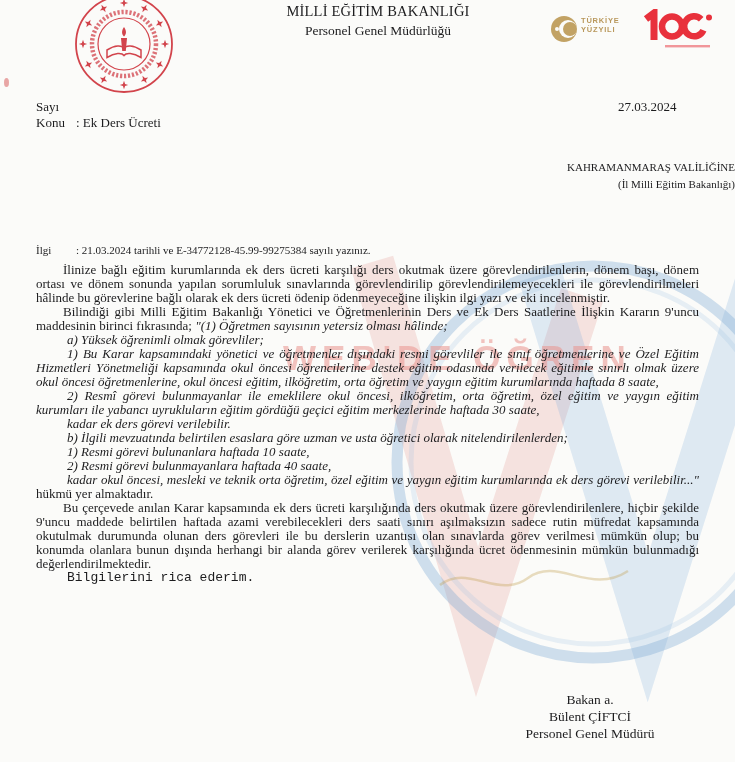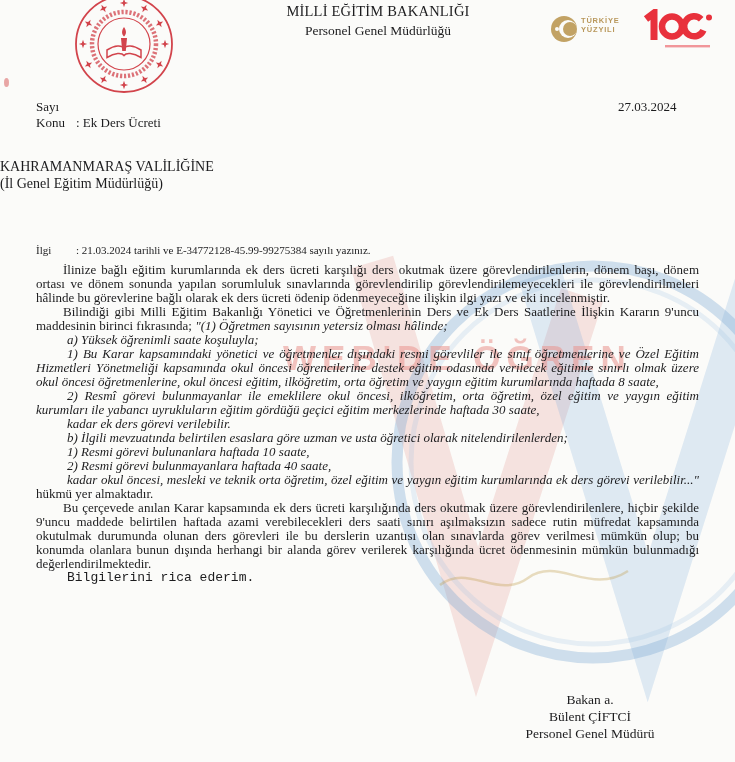--- a/index.html
+++ b/index.html
@@ -29,22 +29,22 @@
   .ty-circle .cres{position:absolute;left:8px;top:4px;width:18px;height:18px;border-radius:50%;background:#fbfbf9;}
   .ty-circle .cres2{position:absolute;left:12px;top:6px;width:14px;height:14px;border-radius:50%;background:#c2a264;}
   .ty-circle .star{position:absolute;left:4px;top:11px;width:4px;height:4px;background:#fbfbf9;border-radius:50%;}
   .ty-words{font-family:"Liberation Sans", sans-serif;font-weight:bold;font-size:7.5px;
     letter-spacing:.8px;color:#b9985c;line-height:9px;}
   .centenary{position:absolute;left:641px;top:9px;}
   .meta{position:absolute;left:36px;top:99px;font-size:13px;line-height:16px;}
   .meta-row{display:flex;}
   .meta-label{width:40px;display:inline-block;}
   .date{position:absolute;left:618px;top:99px;font-size:13px;}
-  .recipient{position:absolute;left:0;top:159px;width:735px;text-align:left;
-    font-size:14px;line-height:16.5px;}
+  .recipient{position:absolute;left:0;top:159px;width:735px;text-align:right;
+    font-size:11px;line-height:16.5px;}
   .reference{position:absolute;left:36px;top:244px;font-size:11px;display:flex;}
   .body{position:absolute;left:36px;top:263px;width:663px;}
   .body p{margin:0;font-size:13px;line-height:14px;text-align:justify;}
   .ind{text-indent:27px;}
   .q{font-style:italic;text-indent:31px;}
   .qi{font-style:italic;}
   .closing{text-align:left;text-indent:31px;font-family:Liberation Mono, monospace;}
   .signature{position:absolute;left:468px;top:691px;width:244px;text-align:center;
     font-size:13.5px;line-height:17px;}
 </style>
@@ -122,32 +122,32 @@
       </div>
       <div class="meta-row">
         <span class="meta-label">Konu</span>
         <span>: Ek Ders Ücreti</span>
       </div>
     </div>
     <div class="date">27.03.2024</div>
 
     <div class="recipient">
       <div>KAHRAMANMARAŞ VALİLİĞİNE</div>
-      <div>(İl Genel Eğitim Müdürlüğü)</div>
+      <div>(İl Milli Eğitim Bakanlığı)</div>
     </div>
 
     <div class="reference">
       <span class="meta-label">İlgi</span>
       <span>: 21.03.2024 tarihli ve E-34772128-45.99-99275384 sayılı yazınız.</span>
     </div>
 
     <div class="body">
       <p class="ind">İlinize bağlı eğitim kurumlarında ek ders ücreti karşılığı ders okutmak üzere görevlendirilenlerin, dönem başı, dönem ortası ve dönem sonunda yapılan sorumluluk sınavlarında görevlendirilip görevlendirilemeyecekleri ile görevlendirilmeleri hâlinde bu görevlerine bağlı olarak ek ders ücreti ödenip ödenmeyeceğine  ilişkin ilgi yazı ve eki incelenmiştir.</p>
       <p class="ind"><span>Bilindiği gibi Milli Eğitim Bakanlığı Yönetici ve Öğretmenlerinin Ders ve Ek Ders Saatlerine İlişkin Kararın 9'uncu maddesinin birinci fıkrasında; </span><span class="qi">"(1) Öğretmen sayısının yetersiz olması hâlinde;</span></p>
-      <p class="q">a) Yüksek öğrenimli saate koşuluyla;</p>
+      <p class="q">a) Yüksek öğrenimli olmak görevliler;</p>
       <p class="q">1) Bu Karar kapsamındaki yönetici ve öğretmenler dışındaki resmi görevliler ile sınıf öğretmenlerine ve Özel Eğitim Hizmetleri Yönetmeliği kapsamında okul öncesi öğrencilerine destek eğitim odasında verilecek eğitimle sınırlı olmak üzere okul öncesi öğretmenlerine, okul öncesi eğitim, ilköğretim, orta öğretim ve yaygın eğitim kurumlarında haftada 8 saate,</p>
       <p class="q">2) Resmî görevi bulunmayanlar ile emeklilere okul öncesi, ilköğretim, orta öğretim, özel eğitim ve yaygın eğitim kurumları ile yabancı uyrukluların eğitim gördüğü geçici eğitim merkezlerinde haftada 30 saate,</p>
       <p class="q">kadar ek ders görevi verilebilir.</p>
       <p class="q">b) İlgili mevzuatında belirtilen esaslara göre uzman ve usta öğretici olarak nitelendirilenlerden;</p>
       <p class="q">1) Resmi görevi bulunanlara haftada 10 saate,</p>
       <p class="q">2) Resmi görevi bulunmayanlara haftada 40 saate,</p>
       <p class="q"><span>kadar okul öncesi, mesleki ve teknik orta öğretim, özel eğitim ve yaygın eğitim kurumlarında ek ders görevi verilebilir..."</span><span style="font-style:normal"> hükmü yer almaktadır.</span></p>
       <p class="ind">Bu çerçevede anılan Karar kapsamında ek ders ücreti karşılığında ders okutmak üzere görevlendirilenlere, hiçbir şekilde 9'uncu maddede belirtilen haftada azami verebilecekleri ders saati sınırı aşılmaksızın sadece rutin müfredat kapsamında okutulmak durumunda olunan ders görevleri ile bu derslerin uzantısı olan sınavlarda görev verilmesi mümkün olup; bu konumda olanlara bunun dışında herhangi bir alanda görev verilerek karşılığında ücret ödenmesinin mümkün bulunmadığı değerlendirilmektedir.</p>
       <p class="closing">Bilgilerini rica ederim.</p>
     </div>

